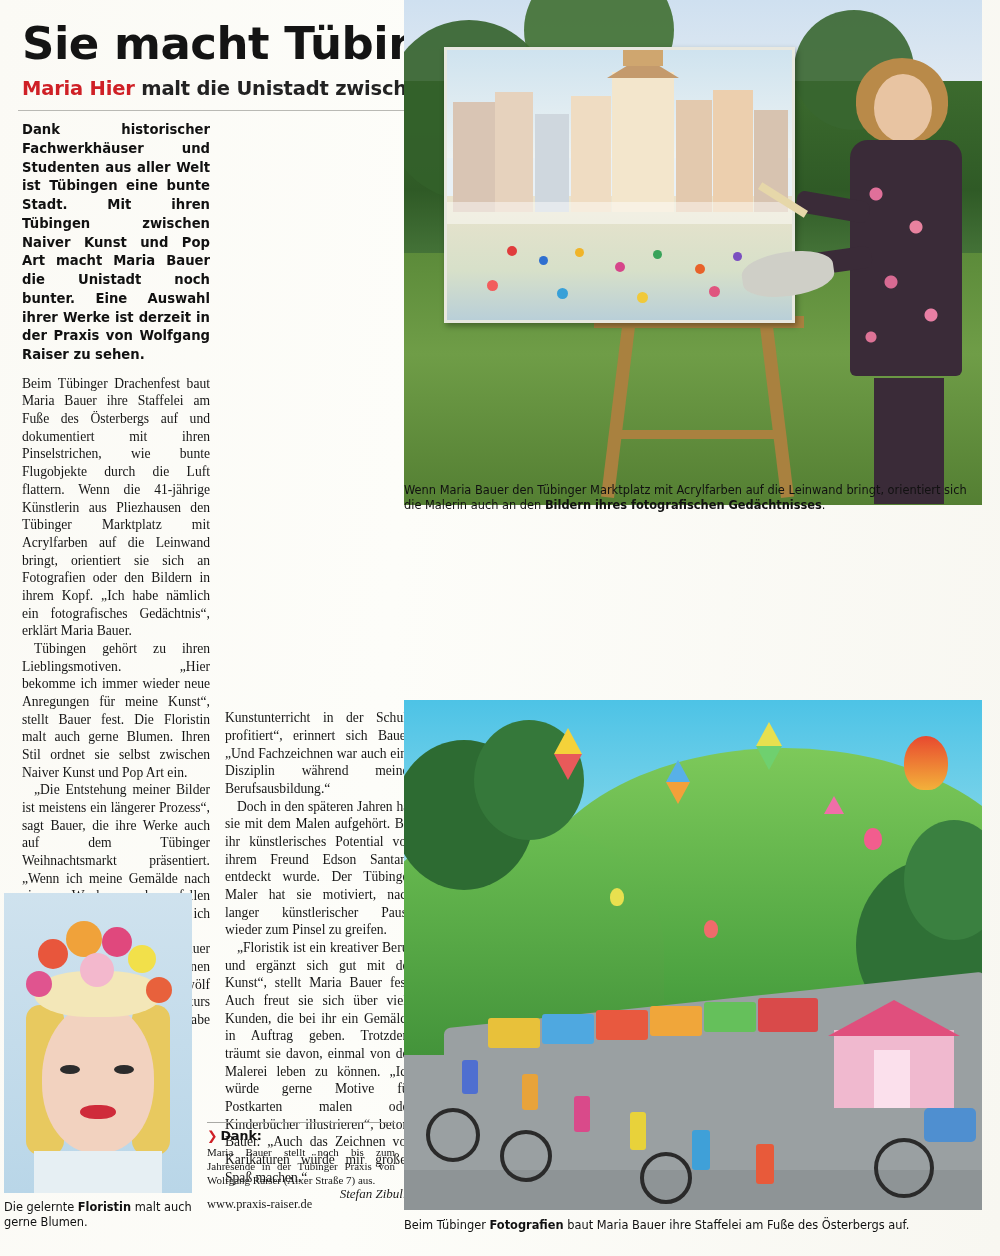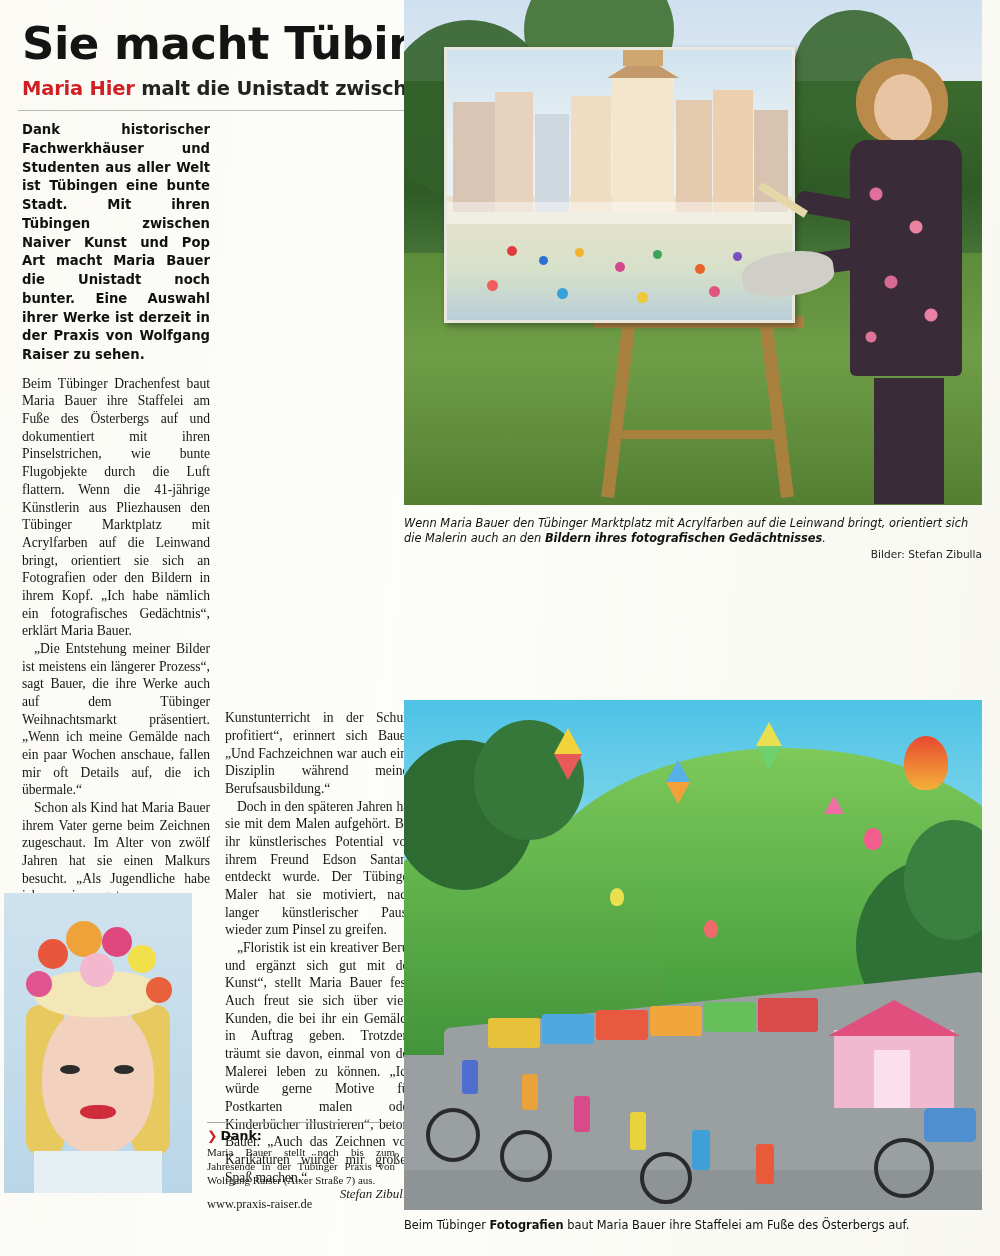--- a/index.html
+++ b/index.html
@@ -209,20 +209,21 @@
     <span class="red">Maria Hier</span><span> malt die Unistadt zwischen Naiver Kunst und Pop Art</span>
   </div>
 
   <hr class="rule">
 
   <div class="cols">
 
     <div class="col col1">
       <p class="lead">Dank historischer Fachwerkhäuser und Studenten aus aller Welt ist Tübingen eine bunte Stadt. Mit ihren Tübingen zwischen Naiver Kunst und Pop Art macht Maria Bauer die Unistadt noch bunter. Eine Auswahl ihrer Werke ist derzeit in der Praxis von Wolfgang Raiser zu sehen.</p>
       <p class="body first">Beim Tübinger Drachenfest baut Maria Bauer ihre Staffelei am Fuße des Österbergs auf und dokumentiert mit ihren Pinselstrichen, wie bunte Flugobjekte durch die Luft flattern. Wenn die 41-jährige Künstlerin aus Pliezhausen den Tübinger Marktplatz mit Acrylfarben auf die Leinwand bringt, orientiert sie sich an Fotografien oder den Bildern in ihrem Kopf. „Ich habe nämlich ein fotografisches Gedächtnis“, erklärt Maria Bauer.</p>
+      <p class="body">Tübingen gehört zu ihren Lieblingsmotiven. „Hier bekomme ich immer wieder neue Anregungen für meine Kunst“, stellt Bauer fest. Die Floristin malt auch gerne Blumen. Ihren Stil ordnet sie selbst zwischen Naiver Kunst und Pop Art ein.</p>
       <p class="body">„Die Entstehung meiner Bilder ist meistens ein längerer Prozess“, sagt Bauer, die ihre Werke auch auf dem Tübinger Weihnachtsmarkt präsentiert. „Wenn ich meine Gemälde nach ein paar Wochen anschaue, fallen mir oft Details auf, die ich übermale.“</p>
       <p class="body">Schon als Kind hat Maria Bauer ihrem Vater gerne beim Zeichnen zugeschaut. Im Alter von zwölf Jahren hat sie einen Malkurs besucht. „Als Jugendliche habe ich von einem guten</p>
     </div>
 
     <div class="col col2" style="top:588px;">
       <p class="body first">Kunstunterricht in der Schule profitiert“, erinnert sich Bauer. „Und Fachzeichnen war auch eine Disziplin während meiner Berufsausbildung.“</p>
       <p class="body">Doch in den späteren Jahren hat sie mit dem Malen aufgehört. Bis ihr künstlerisches Potential von ihrem Freund Edson Santana entdeckt wurde. Der Tübinger Maler hat sie motiviert, nach langer künstlerischer Pause wieder zum Pinsel zu greifen.</p>
       <p class="body">„Floristik ist ein kreativer Beruf und ergänzt sich gut mit der Kunst“, stellt Maria Bauer fest. Auch freut sie sich über viele Kunden, die bei ihr ein Gemälde in Auftrag geben. Trotzdem träumt sie davon, einmal von der Malerei leben zu können. „Ich würde gerne Motive für Postkarten malen oder Kinderbücher illustrieren“, betont Bauer. „Auch das Zeichnen von Karikaturen würde mir großen Spaß machen.“</p>
       <span class="byline">Stefan Zibulla</span>
     </div>
@@ -281,24 +282,23 @@
         radial-gradient(circle at 75% 75%, #e87fa4 0 6px, transparent 7px),
         radial-gradient(circle at 15% 85%, #dd7396 0 5px, transparent 6px),
         #3a2b38; border-radius:16px;"></div>
     <div class="woman-arm" style="left:392px; top:196px; width:74px; height:22px; transform:rotate(10deg); background:#3a2b38;"></div>
     <div class="woman-arm" style="left:398px; top:250px; width:70px; height:22px; transform:rotate(-8deg); background:#3a2b38;"></div>
     <div style="position:absolute; left:352px; top:196px; width:54px; height:8px; background:#e6d7a9; transform:rotate(32deg);"></div>
     <div class="palette" style="left:338px; top:252px; width:92px; height:44px;"></div>
     <div style="position:absolute; left:470px; top:378px; width:70px; height:126px; background:#3a2b38;"></div>
   </div>
 
-  <div class="cap" style="position:absolute; left:404px; top:516px; width:578px;font-style:italic;">
+  <div class="cap" style="position:absolute; left:404px; top:483px; width:578px;">
     <span>Wenn Maria Bauer den Tübinger Marktplatz mit Acrylfarben auf die Leinwand bringt, orientiert sich die Malerin auch an den </span><b>Bildern ihres fotografischen Gedächtnisses</b><span>.</span>
   </div>
-  <div class="credit" style="position:absolute; left:404px; top:548px; width:578px;">Bilder: Stefan Zibulla</div>
 
   <div class="photo" id="bigpaint">
     <div class="bp-sky"></div>
 
     <div class="bp-hill" style="left:120px; top:48px; width:520px; height:330px; background:linear-gradient(#7dc95a,#4da341 70%,#3d8e37 100%);"></div>
     <div class="bp-hill" style="left:-40px; top:120px; width:300px; height:260px; background:linear-gradient(#6cbe52,#3f8f38);"></div>
 
     <div class="bp-tree" style="left:-10px; top:40px; width:140px; height:150px; background:#2d6b32;"></div>
     <div class="bp-tree" style="left:70px; top:20px; width:110px; height:120px; background:#35783a;"></div>
     <div class="bp-tree" style="left:452px; top:160px; width:150px; height:170px; background:#2f7036;"></div>
@@ -359,20 +359,23 @@
     <div class="pt-flower" style="left:124px; top:52px; width:28px; height:28px; background:#f2e04a;"></div>
     <div class="pt-flower" style="left:22px; top:78px; width:26px; height:26px; background:#e0548f;"></div>
     <div class="pt-flower" style="left:142px; top:84px; width:26px; height:26px; background:#e8613c;"></div>
     <div class="pt-flower" style="left:76px; top:60px; width:34px; height:34px; background:#f3b8cd;"></div>
     <div class="pt-eye" style="left:56px; top:172px;"></div>
     <div class="pt-eye" style="left:110px; top:172px;"></div>
     <div class="pt-lips"></div>
     <div style="position:absolute; left:30px; top:258px; width:128px; height:44px; background:#e6eff3;"></div>
   </div>
 
+  <div class="cap" style="position:absolute; left:4px; top:1200px; width:188px;">
+    <span>Die gelernte </span><b>Floristin</b><span> malt auch gerne Blumen.</span>
+  </div>
 
   <div class="infobox">
     <div class="hr"></div>
     <div class="info-title">
       <span class="info-arrow">❯</span><span>Dank:</span>
     </div>
     <div class="info-body">Maria Bauer stellt noch bis zum Jahresende in der Tübinger Praxis von Wolfgang Raiser (Aixer Straße 7) aus.</div>
     <div class="info-url">www.praxis-raiser.de</div>
   </div>
 

